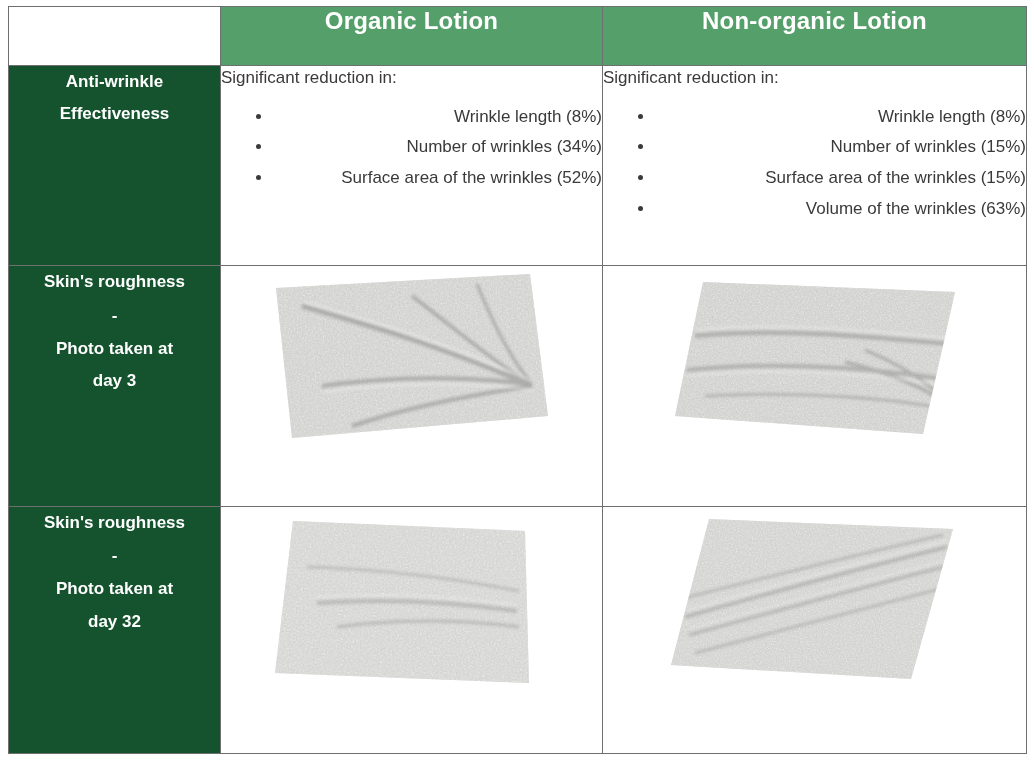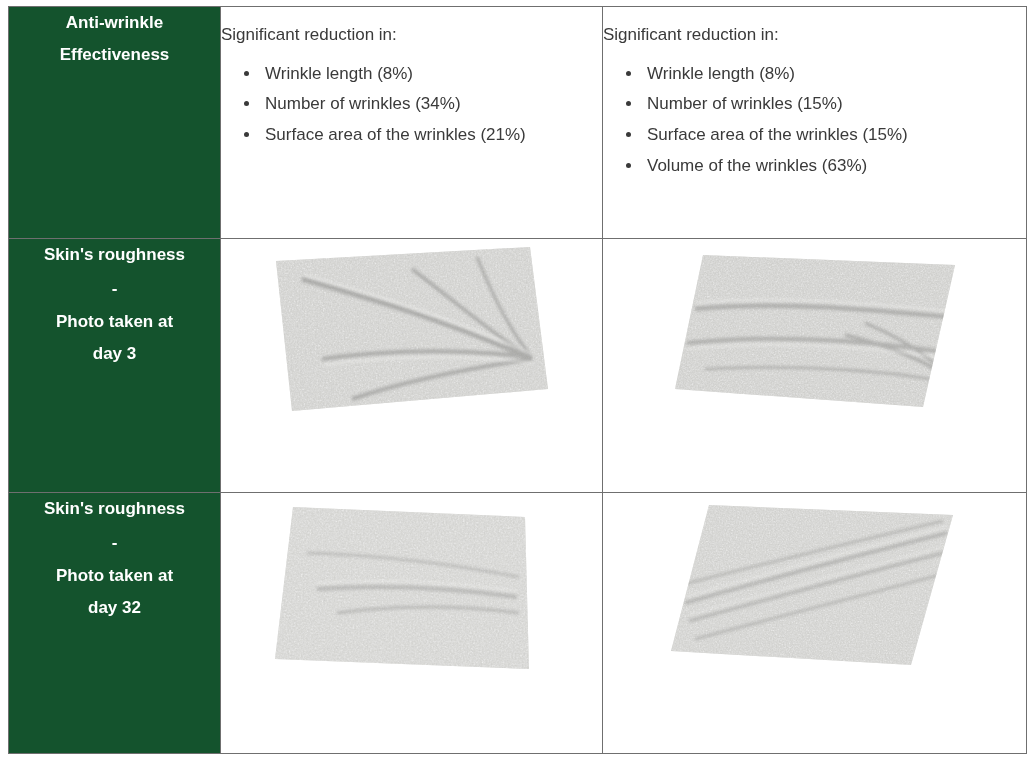--- a/index.html
+++ b/index.html
@@ -76,26 +76,27 @@
 
   
   .content-cell {
     background: #ffffff;
     padding: 14px 18px 16px 18px;
     font-size: 17px;
     line-height: 1.45;
     color: #3a3a3a;
   }
   .content-cell .intro {
-    margin: 16px 0 14px 0;
+    margin: 0 0 14px 0;
   }
   .content-cell ul {
     margin: 0;
-    padding-left: 40px;
+    padding-left: 52px;
     list-style: disc;
+    text-align: right;
   }
   .content-cell li {
     margin: 0 0 6px 0;
     padding-left: 4px;
   }
 
   
   .img-cell {
     background: #ffffff;
     text-align: center;
@@ -115,32 +116,37 @@
 
 <div class="table-wrap">
   <table class="results">
     <colgroup>
       <col class="c-label">
       <col class="c-org">
       <col class="c-non">
     </colgroup>
     <tbody>
 
+      <tr>
+        <td class="hdr-blank"></td>
+        <td class="hdr-cell">Organic Lotion</td>
+        <td class="hdr-cell">Non-organic Lotion</td>
+      </tr>
 
       <tr>
         <td class="row-label">
           <span>Anti-wrinkle</span><br>
           <span>Effectiveness</span>
         </td>
         <td class="content-cell">
           <p class="intro">Significant reduction in:</p>
           <ul>
             <li>Wrinkle length (8%)</li>
             <li>Number of wrinkles (34%)</li>
-            <li>Surface area of the wrinkles (21%)</li>
+            <li>Surface area of the wrinkles (52%)</li>
           </ul>
         </td>
         <td class="content-cell">
           <p class="intro">Significant reduction in:</p>
           <ul>
             <li>Wrinkle length (8%)</li>
             <li>Number of wrinkles (15%)</li>
             <li>Surface area of the wrinkles (15%)</li>
             <li>Volume of the wrinkles (63%)</li>
           </ul>

